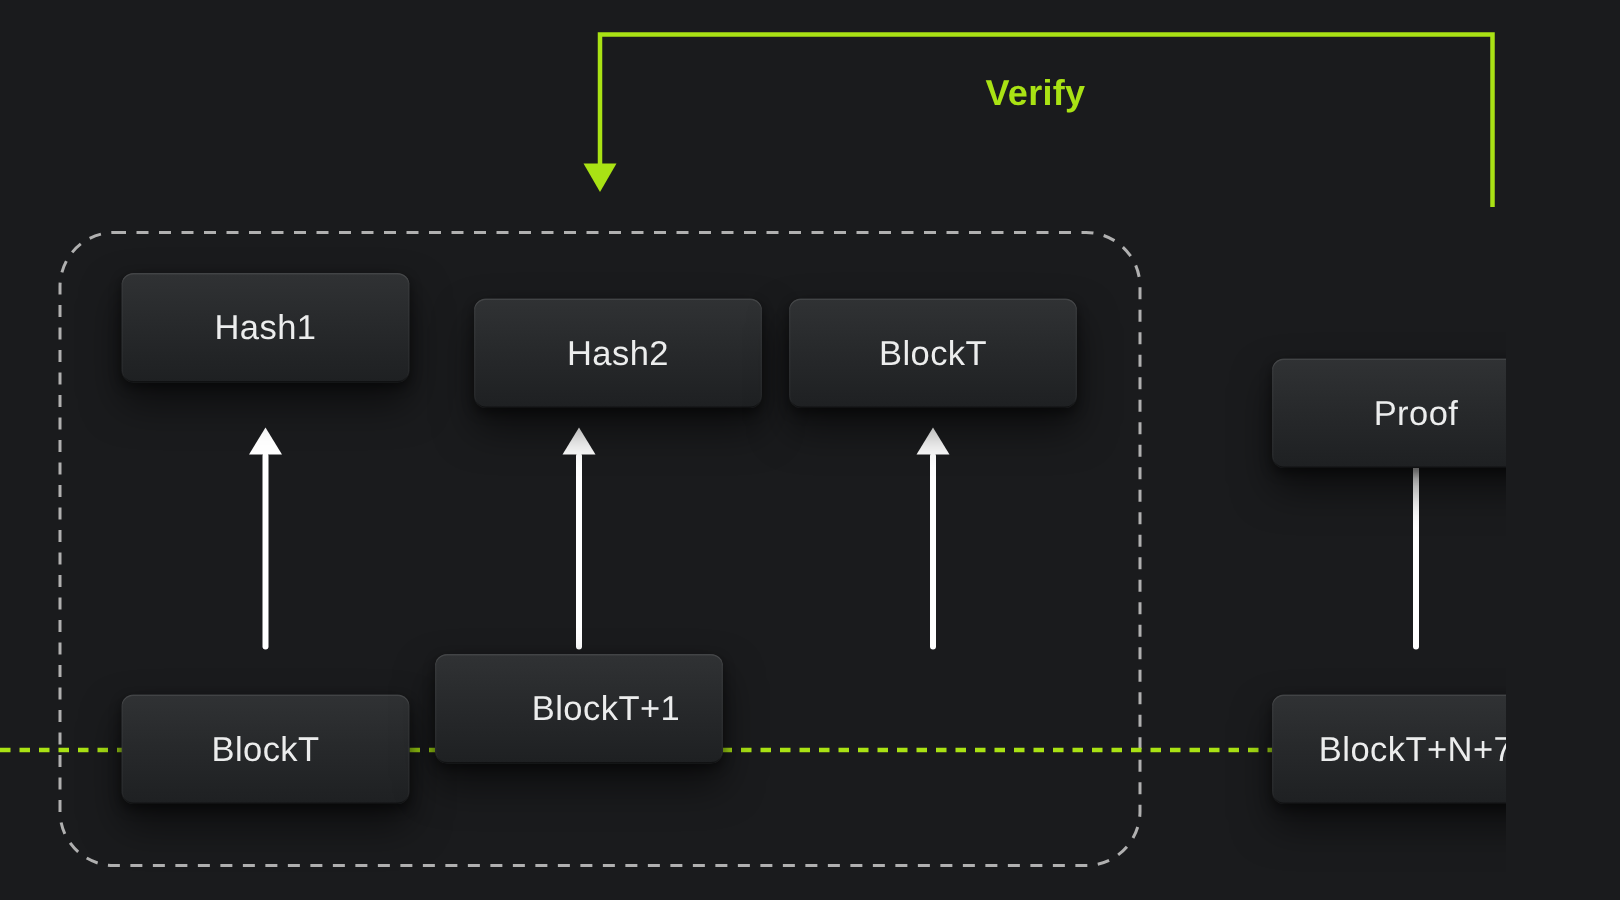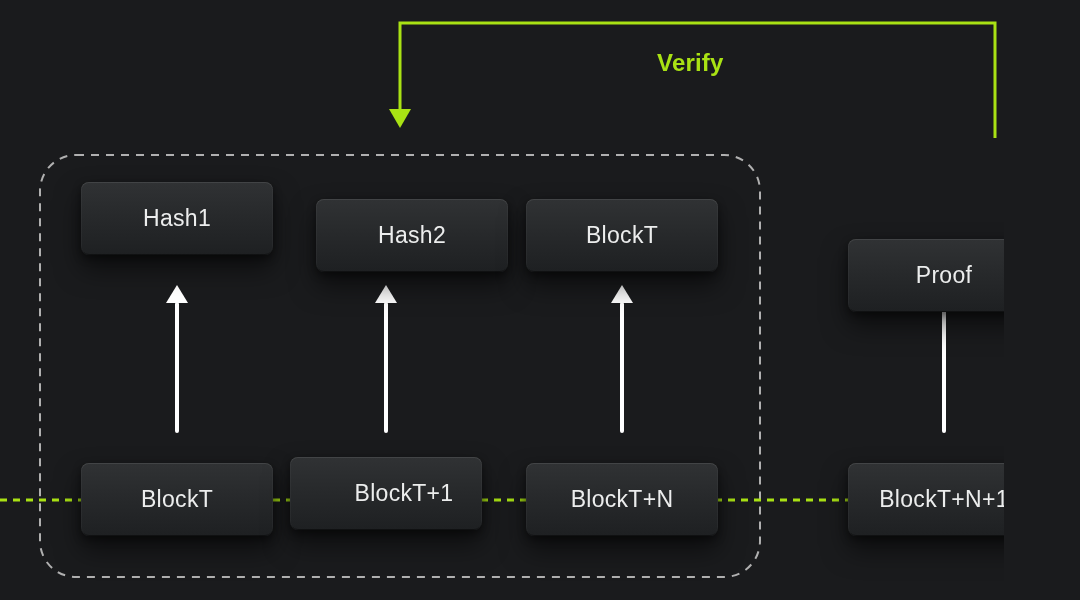--- a/index.html
+++ b/index.html
@@ -122,28 +122,25 @@
   <div class="node" style="left:526px; top:199px;">
     <span>BlockT</span>
   </div>
   <div class="node" style="left:848px; top:199px;margin-top:40px;">
     <span>Proof</span>
   </div>
 
   <div class="node" style="left:81px;  top:463px;">
     <span>BlockT</span>
   </div>
-  <div class="node" style="left:290px; top:457px;padding-left:36px;">
+  <div class="node" style="left:290px; top:436px;padding-left:36px;">
     <span>BlockT+1</span>
   </div>
-  <div class="node" style="left:526px; top:463px;">
-    <span>BlockT+N</span>
-  </div>
   <div class="node" style="left:848px; top:463px;">
-    <span>BlockT+N+1</span>
+    <span>BlockT+N+7</span>
   </div>
 
   <div class="up-arrow" style="left:166px; top:285px;">
     <div class="head"></div>
     <div class="shaft"></div>
   </div>
   <div class="up-arrow" style="left:375px; top:285px;">
     <div class="head"></div>
     <div class="shaft"></div>
   </div>

